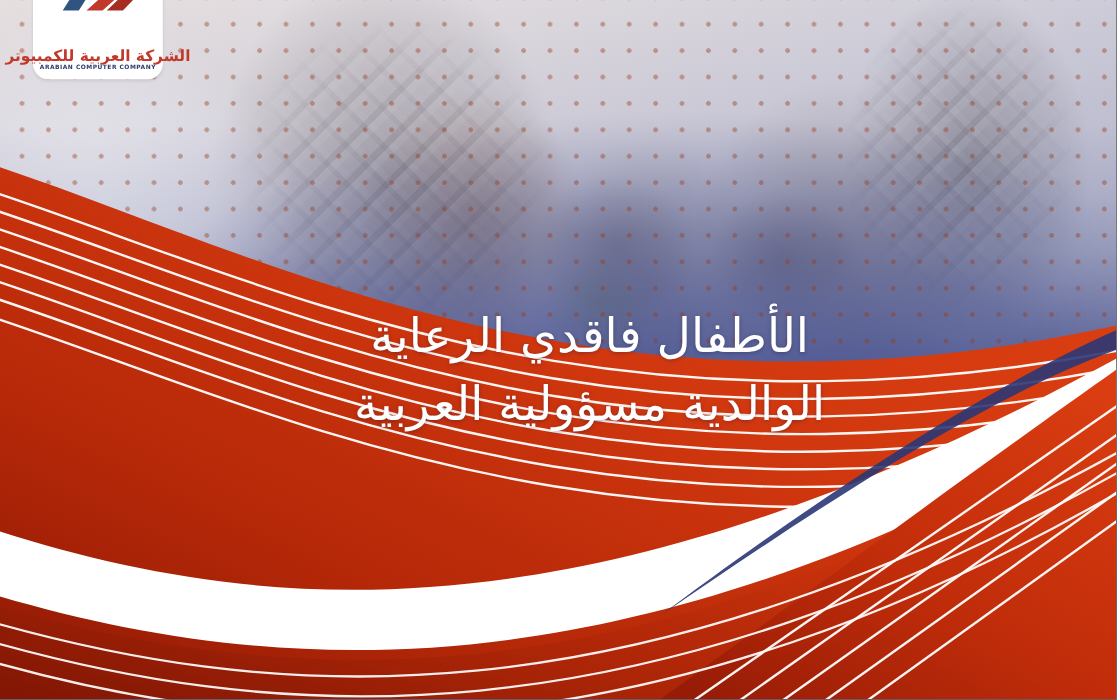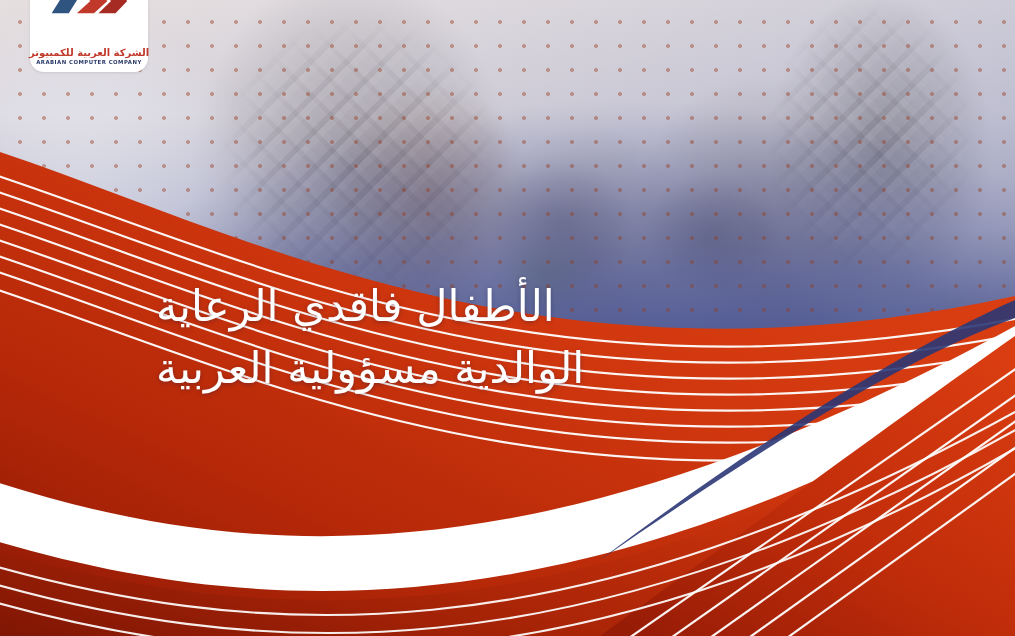--- a/index.html
+++ b/index.html
@@ -81,36 +81,36 @@
     width:118px;height:84px;
     background:#ffffff;
     border-radius:0 0 14px 14px;
     box-shadow:0 1px 3px rgba(0,0,0,.10);
     display:flex;flex-direction:column;
     align-items:center;justify-content:flex-end;
     padding-bottom:6px;
   }
   .logo-mark{width:84px;height:30px;margin-bottom:4px;}
   .logo-ar{
-    font-size:10px;color:#c0392b;line-height:1;
+    font-size:14px;color:#c0392b;line-height:1;
     letter-spacing:.1px;direction:rtl;white-space:nowrap;
     font-weight:700;
     margin-top:28px;
   }
   .logo-en{
     font-size:5.4px;color:#2b3a6b;line-height:1.5;
     letter-spacing:.45px;white-space:nowrap;font-weight:700;
   }
 
   
   .headline{
     position:absolute;
     right:99px;top:276px;
     width:760px;
-    text-align:left;
+    text-align:center;
     direction:rtl;
     color:#ffffff;
     font-size:43px;
     line-height:1.44;
     font-weight:400;
     letter-spacing:.2px;
     text-shadow:0 1px 4px rgba(25,30,70,.35);
   }
   .headline .ln{display:block;white-space:nowrap;}
 </style>

